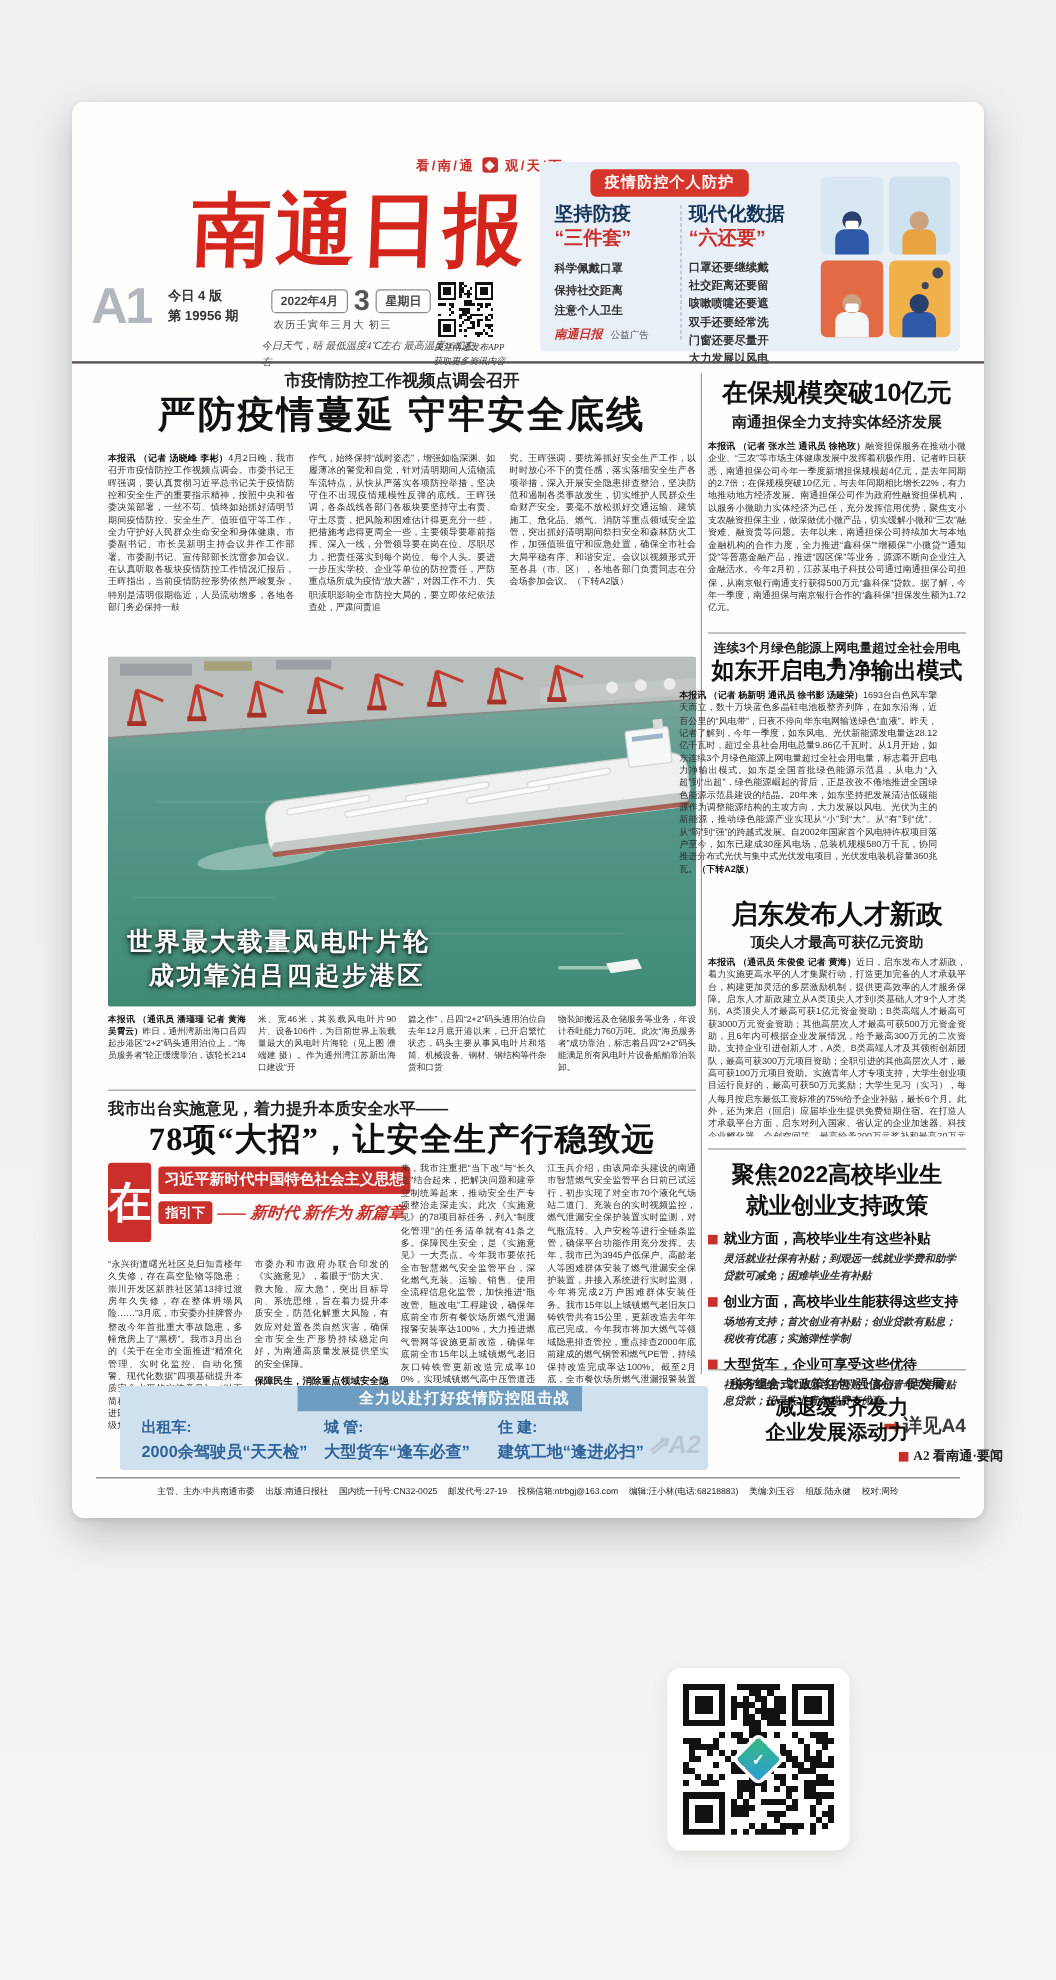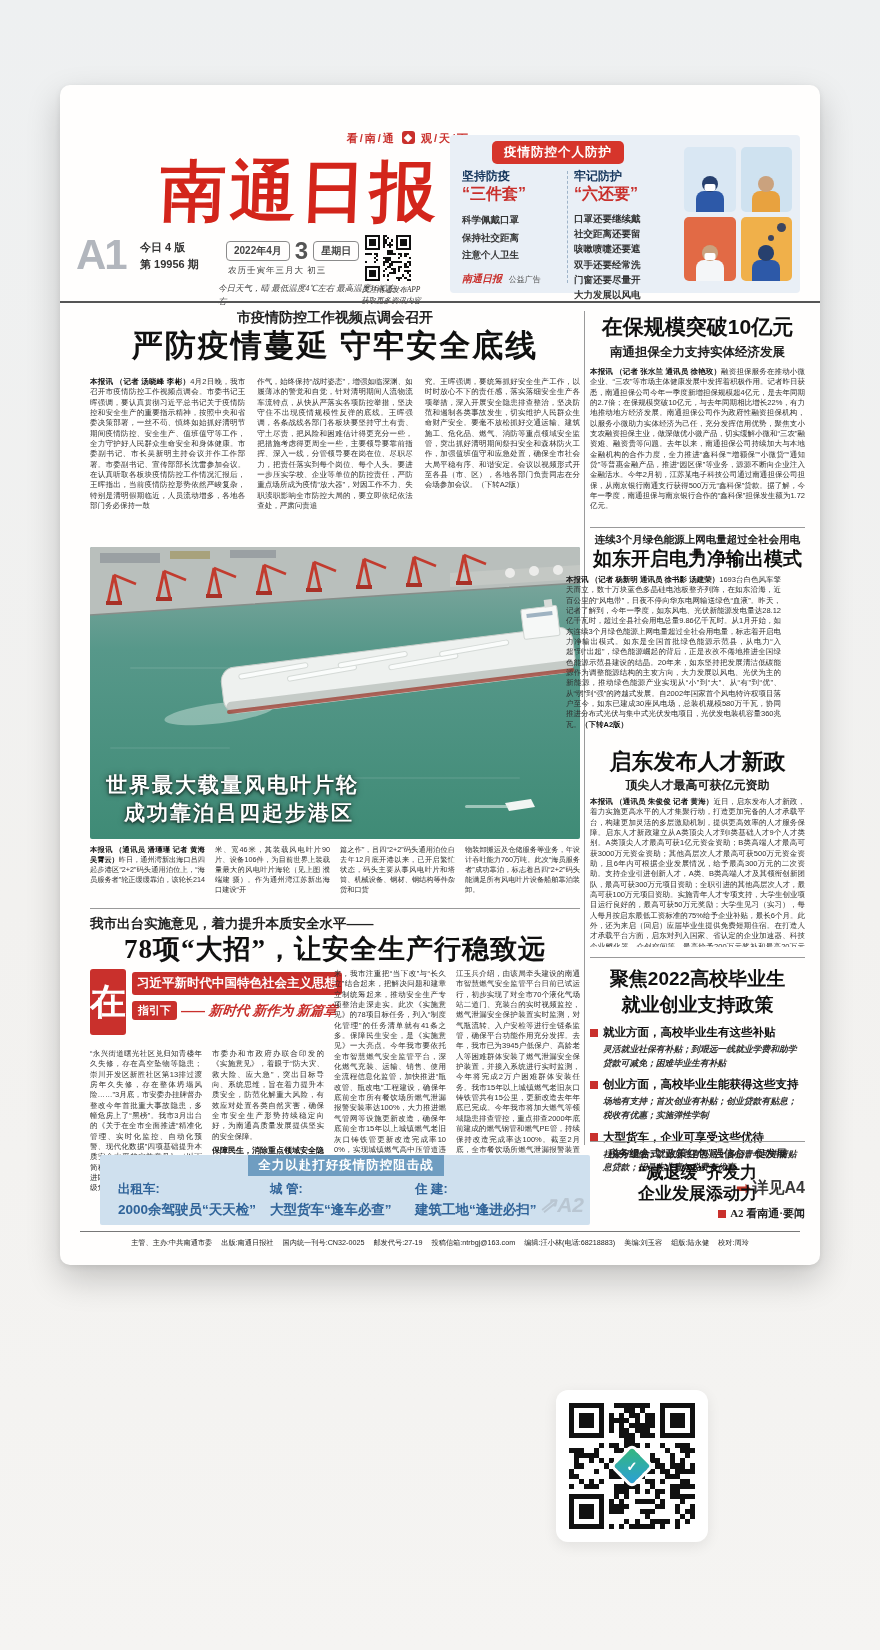--- a/index.html
+++ b/index.html
@@ -32,21 +32,21 @@
   .miniqr{left:305px;top:150px;width:46px;height:46px;}
   .appnote{left:288px;top:200px;width:86px;text-align:center;font-size:7.5px;font-style:italic;color:#333;
            font-family:"Liberation Serif",serif;line-height:1.45;}
 
   
   .pbox{left:390px;top:50px;width:350px;height:158px;background:#e9eff6;border-radius:4px;}
   .ptag{position:absolute;left:42px;top:6px;background:#d6352b;color:#fff;font-size:12.5px;font-weight:bold;
         padding:3px 12px;border-radius:5px;letter-spacing:1px;}
   .pcolL{position:absolute;left:12px;top:34px;width:102px;}
   .pcolR{position:absolute;left:124px;top:34px;width:104px;}
-  .ptitle{font-size:12px;font-weight:900;color:#16365c;line-height:1.25;}
+  .ptitle{font-size:16px;font-weight:900;color:#16365c;line-height:1.25;}
   .ptitle2{font-size:16px;font-weight:900;color:#c9302c;line-height:1.25;}
   .pitems{margin-top:7px;font-size:9.5px;font-weight:bold;color:#333;line-height:1.85;}
   .pdiv{position:absolute;left:117px;top:36px;height:112px;border-left:1px dashed #9fb4c9;}
   .tiles{position:absolute;left:234px;top:12px;width:108px;height:134px;display:grid;
          grid-template-columns:1fr 1fr;grid-template-rows:1fr 1fr;gap:5px;}
   .tile{border-radius:5px;position:relative;overflow:hidden;}
   .t1{background:#d9e7f3;} .t2{background:#cfe2f0;} .t3{background:#e26a45;} .t4{background:#f0b04a;}
   .person{position:absolute;left:50%;bottom:-4px;transform:translateX(-50%);width:30px;height:40px;}
   .head{position:absolute;left:50%;top:0;transform:translateX(-50%);width:16px;height:16px;border-radius:50%;}
   .mask{position:absolute;left:50%;top:8px;transform:translateX(-50%);width:11px;height:7px;border-radius:2px;background:#fff;}
@@ -91,21 +91,21 @@
   .rb-script{color:#c9302c;font-size:13.5px;font-weight:900;font-style:italic;
              font-family:"Liberation Serif",serif;transform:skewX(-6deg);white-space:nowrap;}
   .scols{left:30px;top:884px;width:490px;height:222px;}
   .ncol{position:absolute;}
   .sub-bold{font-weight:900;color:#111;font-size:8px;margin:3px 0;}
   .more{font-weight:bold;color:#111;}
 
   
   .bluebar{left:40px;top:1070px;width:490px;height:70px;background:#cfe0ee;border-radius:2px;}
   .bartab{position:absolute;left:148px;top:0;width:196px;height:21px;background:#6f9dc1;color:#fff;
-          font-size:12.5px;font-weight:bold;display:flex;align-items:center;justify-content:center;letter-spacing:1px;}
+          font-size:12.5px;font-weight:bold;display:flex;align-items:center;justify-content:center;letter-spacing:1px;padding-left:41px;}
   .barcols{position:absolute;left:18px;right:44px;top:26px;display:flex;gap:14px;}
   .barcol{flex:1;color:#2f6399;}
   .barhead{font-size:12.5px;font-weight:bold;}
   .barval{font-size:13.5px;font-weight:bold;margin-top:3px;white-space:nowrap;}
   .a2mark{position:absolute;right:6px;bottom:8px;color:#b9c6d2;font-size:21px;font-weight:bold;font-style:italic;}
 
   
   .r-title{width:215px;text-align:center;font-weight:800;color:#101010;}
   .r-sub{width:215px;text-align:center;font-weight:600;color:#222;}
   .rdiv{left:530px;width:215px;height:1px;background:#999;}
@@ -271,21 +271,21 @@
         <div class="ptitle">坚持防疫</div>
         <div class="ptitle2">“三件套”</div>
         <div class="pitems">
           <div>科学佩戴口罩</div>
           <div>保持社交距离</div>
           <div>注意个人卫生</div>
         </div>
       </div>
       <div class="pdiv"></div>
       <div class="pcolR">
-        <div class="ptitle">牢记防护</div>
+        <div class="ptitle">现代化数据</div>
         <div class="ptitle2">“六还要”</div>
         <div class="pitems" style="line-height:1.6;">
           <div>口罩还要继续戴</div>
           <div>社交距离还要留</div>
           <div>咳嗽喷嚏还要遮</div>
           <div>双手还要经常洗</div>
           <div>门窗还要尽量开</div>
           <div>大力发展以风电</div>
         </div>
       </div>
@@ -508,21 +508,21 @@
           <span class="f-arrow">➡</span>
           <span>详见A4</span>
         </div>
       </div>
     </div>
 
     <div class="abs rdiv" style="top:1056px;"></div>
     <div class="abs r-sub" style="left:530px;top:1062px;font-size:10.5px;font-weight:700;">税务组合式“政策红包”强信心、促发展</div>
     <div class="abs r-title" style="left:530px;top:1076px;font-size:17px;">“减退缓”齐发力</div>
     <div class="abs r-title" style="left:530px;top:1097px;font-size:17px;">企业发展添动力</div>
-    <div class="abs taxref" style="left:530px;top:1121px;width:215px;">
+    <div class="abs taxref" style="left:530px;top:1121px;width:246px;">
       <span class="sq"></span>
       <span>A2 看南通·要闻</span>
     </div>
 
     <div class="footrule"></div>
     <div class="abs footer">
       <span>主管、主办:中共南通市委</span>
       <span>出版:南通日报社</span>
       <span>国内统一刊号:CN32-0025</span>
       <span>邮发代号:27-19</span>

